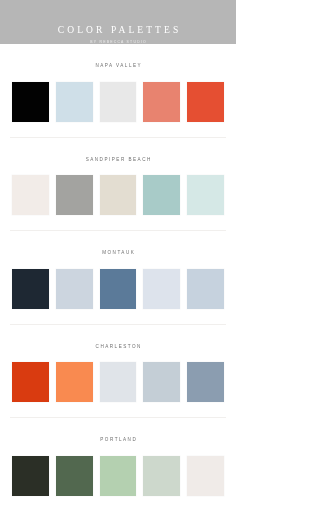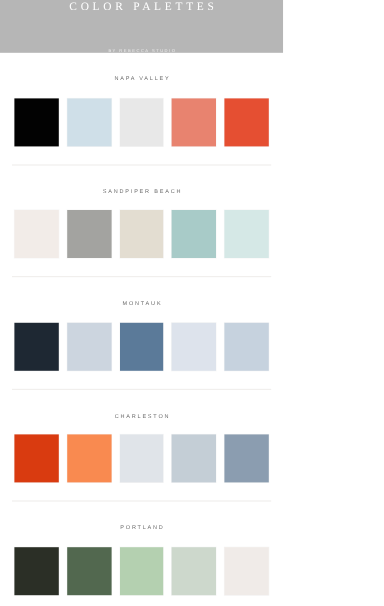--- a/index.html
+++ b/index.html
@@ -22,21 +22,21 @@
     box-sizing: border-box;
   }
   
   .banner {
     width: 100%;
     height: 44px;
     background: #b6b6b6;
     display: flex;
     flex-direction: column;
     align-items: center;
-    justify-content: space-between;
+    justify-content: flex-end;
     box-sizing: border-box;
     padding-top: 2px;
   }
   .banner-title {
     font-family: "Liberation Serif", serif;
     font-size: 9.5px;
     letter-spacing: 3.1px;
     color: #ffffff;
     text-indent: 3.1px;
     line-height: 1;

